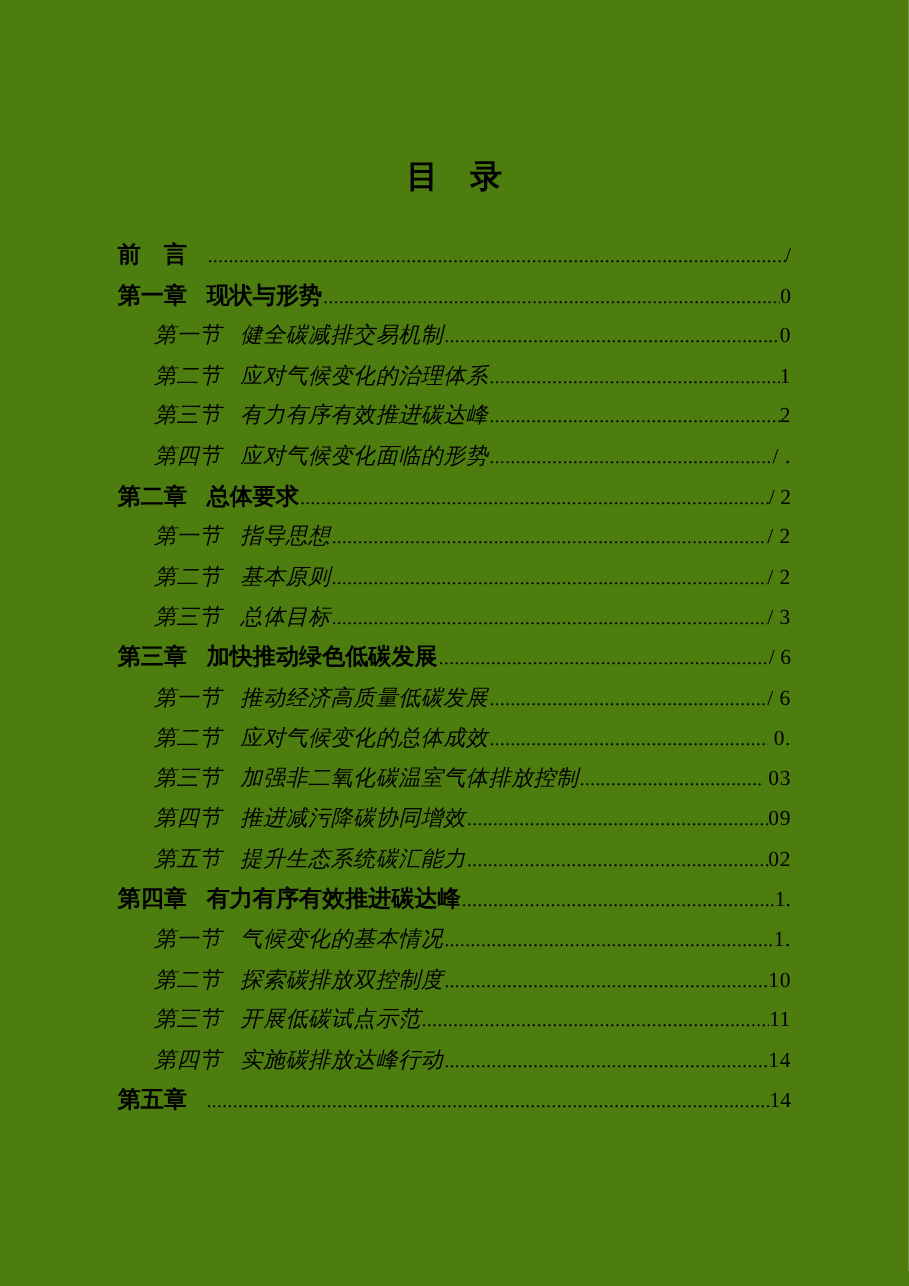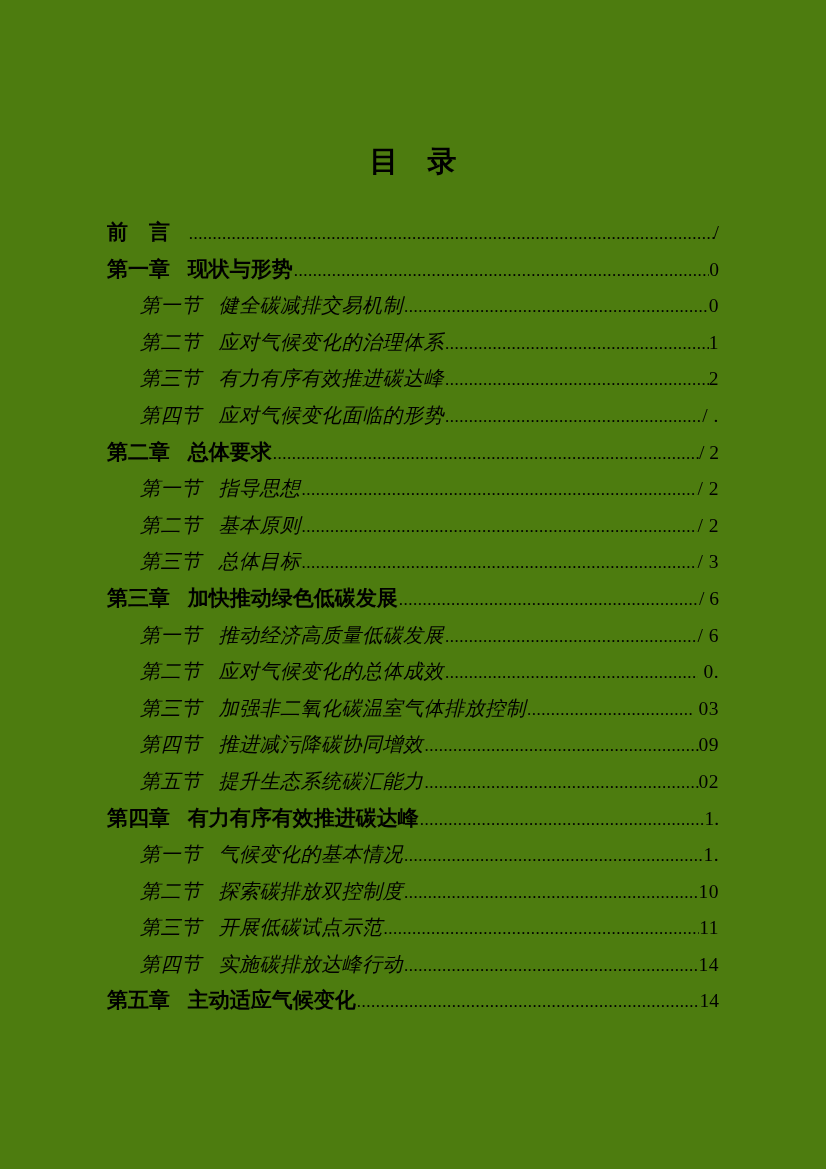--- a/index.html
+++ b/index.html
@@ -195,18 +195,17 @@
     <span class="pagenum">11</span>
   </div>
       <div class="row section">
     <span class="prefix">第四节</span>
     <span class="entry-title">实施碳排放达峰行动</span>
     <span class="leader">..........................................................................................................................................................................</span>
     <span class="pagenum">14</span>
   </div>
       <div class="row chapter">
     <span class="prefix">第五章</span>
-    <span class="entry-title">主动适应气候变化</span>
     <span class="leader">..........................................................................................................................................................................</span>
     <span class="pagenum">14</span>
   </div>
     </div>
 </div>
 
 </body></html>

